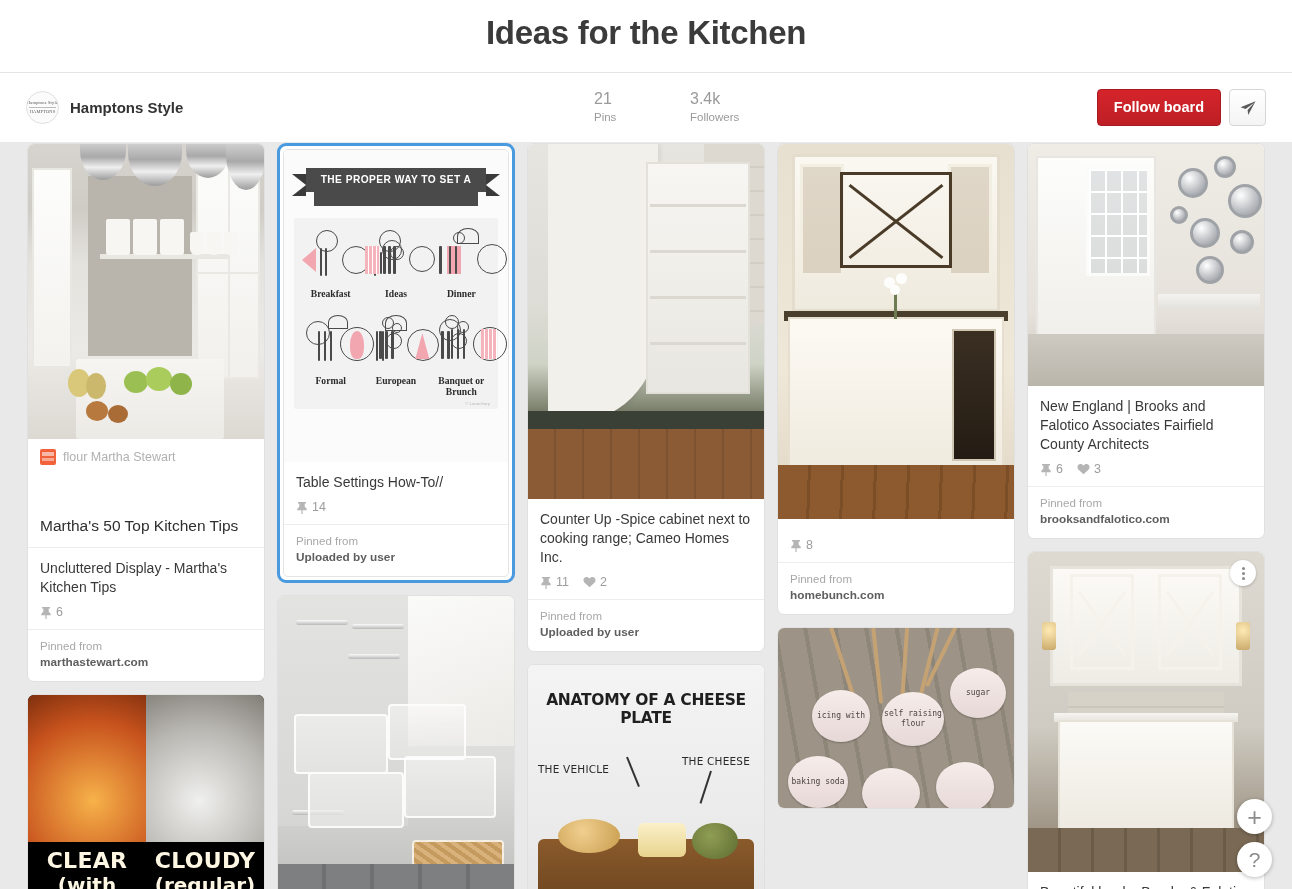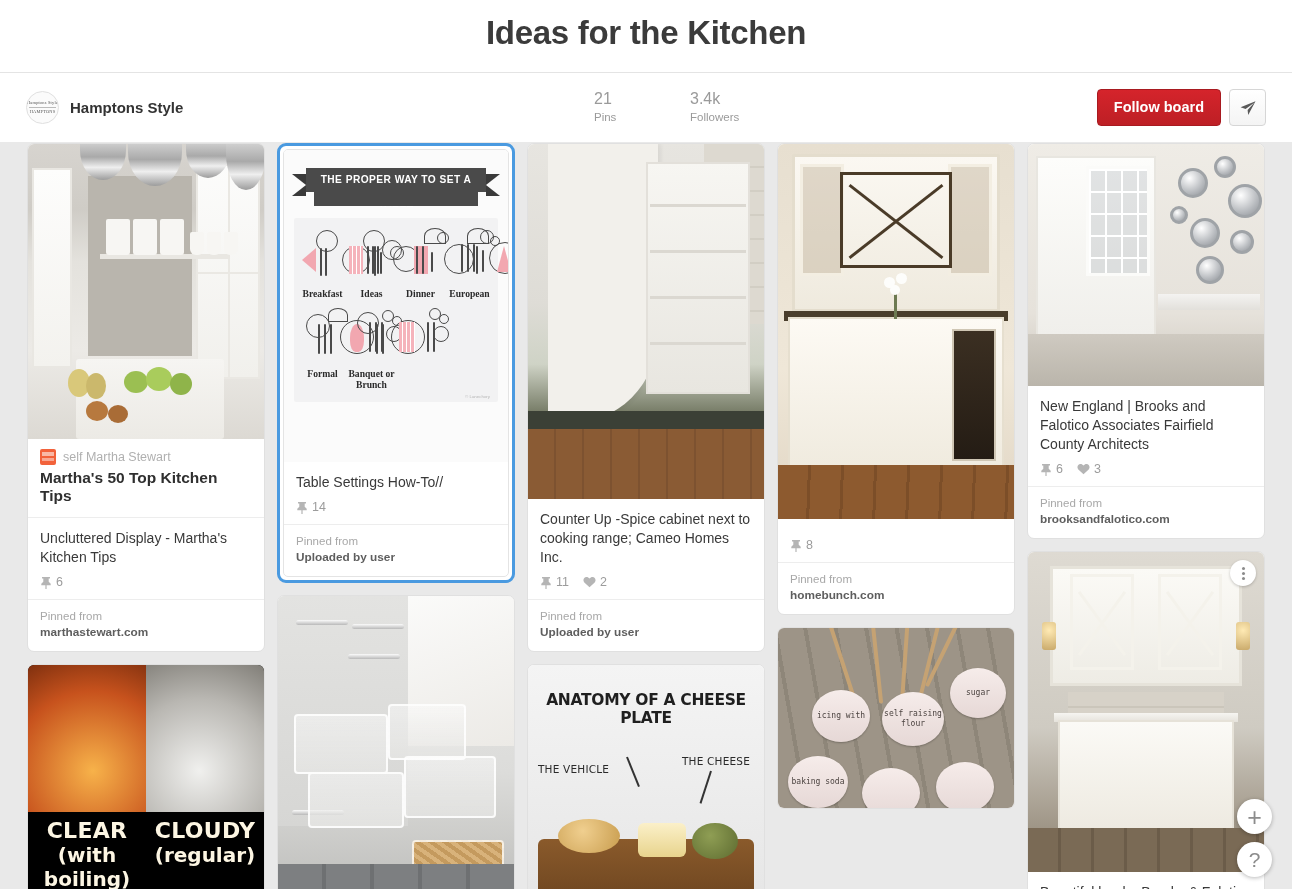--- a/index.html
+++ b/index.html
@@ -100,21 +100,21 @@
   .pin-img { display: block; width: 100%; position: relative; overflow: hidden; }
 
   .attrib { display: flex; align-items: center; gap: 7px; padding: 10px 12px 0 12px; }
   .attrib-ico { width: 16px; height: 16px; border-radius: 2px; flex: none;
                 background: #f2623b; position: relative; overflow:hidden; }
   .attrib-ico::before { content:""; position:absolute; left:2px; top:3px; width:12px; height:4px;
                 background: rgba(255,255,255,.55); }
   .attrib-ico::after { content:""; position:absolute; left:2px; top:9px; width:12px; height:3px;
                 background: rgba(255,255,255,.45); }
   .attrib-text { font-size: 12.5px; color: #b0b0b0; }
-  .pin-heading { font-size: 15.5px; font-weight: bold; color: #2f2f2f; padding: 4px 12px 12px 12px; }
+  .pin-heading { font-size: 15.5px; font-weight: normal; color: #2f2f2f; padding: 4px 12px 12px 12px; margin-top: 48px; }
 
   .pin-body { padding: 11px 12px 10px 12px; border-top: 1px solid #ededed; }
   .pin-body.notop { border-top: none; }
   .pin-desc { font-size: 14px; line-height: 19px; color: #393939; }
   .pin-desc .tag { font-weight: bold; color: #2f2f2f; }
   .counts { display: flex; align-items: center; gap: 14px; margin-top: 8px; }
   .count { display: flex; align-items: center; gap: 4px; font-size: 12.5px; color: #9c9c9c; }
 
   .pin-foot { border-top: 1px solid #ededed; padding: 9px 12px 11px 12px; }
   .foot-lbl { font-size: 11.5px; color: #a8a8a8; line-height: 15px; }
@@ -153,21 +153,21 @@
   .ribbon { position:relative; margin: 4px 8px 0 8px; height:40px; }
   .ribbon-bar { position:absolute; left:14px; right:14px; top:0; height:24px; background:#4a4a4a;
      color:#fff; font-size:10.2px; font-weight:bold; letter-spacing:.45px; text-align:center; line-height:24px;
      font-family:"Liberation Sans", sans-serif; }
   .ribbon-bar2 { position:absolute; left:22px; right:22px; top:24px; height:14px; background:#4a4a4a; }
   .ribbon-tail-l { position:absolute; left:0; top:6px; width:0;height:0;
      border-top:11px solid #3a3a3a; border-bottom:11px solid #3a3a3a; border-left:14px solid transparent; }
   .ribbon-tail-r { position:absolute; right:0; top:6px; width:0;height:0;
      border-top:11px solid #3a3a3a; border-bottom:11px solid #3a3a3a; border-right:14px solid transparent; }
   .setting-grid { margin: 10px 10px 0 10px; background:#f2f2f3; border-radius:2px; padding:10px 4px 12px 4px;
-     display:grid; grid-template-columns: 1fr 1fr 1fr 1fr; gap: 9px 0; position:relative; }
+     display:grid; grid-template-columns: 1fr 1fr 1fr; gap: 16px 0; position:relative; }
   .setting { text-align:center; }
   .setting-art { height:58px; position:relative; }
   .setting-label { font-family:"Liberation Serif", serif; font-weight:bold; font-size:9.6px; color:#2b2b2b; margin-top:2px; }
   .plate { position:absolute; border:1.6px solid #4a4a4a; border-radius:50%; background:transparent; }
   .napkin { position:absolute; background:#f2a7b0; }
   .util { position:absolute; width:2.4px; background:#4a4a4a; border-radius:1px; }
   .credit { position:absolute; right:8px; bottom:3px; font-size:4.4px; color:#b7b7b7; }
 
   .img-spice { height: 355px; position:relative; overflow:hidden;
      background: linear-gradient(#e7e5e0,#dedcd6 45%, #cfd3c6 62%, #5a6048 80%, #2d2f27); }
@@ -359,21 +359,21 @@
           <div class="fruit" style="left:40px;bottom:42px;width:22px;height:28px;background:#d9c87a"></div>
           <div class="fruit" style="left:58px;bottom:40px;width:20px;height:26px;background:#cbb86c"></div>
           <div class="fruit" style="left:96px;bottom:46px;width:24px;height:22px;background:#9bbf52"></div>
           <div class="fruit" style="left:118px;bottom:48px;width:26px;height:24px;background:#a9cc5c"></div>
           <div class="fruit" style="left:142px;bottom:44px;width:22px;height:22px;background:#8fb44a"></div>
           <div class="fruit" style="left:58px;bottom:18px;width:22px;height:20px;background:#b7793e"></div>
           <div class="fruit" style="left:80px;bottom:16px;width:20px;height:18px;background:#a96c36"></div>
         </div>
         <div class="attrib">
           <span class="attrib-ico"></span>
-          <span class="attrib-text">self Martha Stewart</span>
+          <span class="attrib-text">flour Martha Stewart</span>
         </div>
         <div class="pin-heading">Martha's 50 Top Kitchen Tips</div>
         <div class="pin-body">
           <div class="pin-desc">Uncluttered Display - Martha's Kitchen Tips</div>
           <div class="counts">
             <span class="count">
               <svg width="12" height="13" viewBox="0 0 12 13">
                 <path d="M2 1h8v1.6H8.7v3.1l2 2.1v1.4H6.6V13H5.4V9.2H1.3V7.8l2-2.1V2.6H2z" fill="#b5b5b5"></path>
               </svg>
               <span>6</span>
@@ -454,50 +454,50 @@
                   <div class="napkin" style="left:18px;top:18px;width:14px;height:28px"></div>
                   <div class="util" style="left:20px;top:18px;height:28px"></div>
                   <div class="util" style="left:26px;top:18px;height:28px"></div>
                   <div class="util" style="left:80px;top:18px;height:28px"></div>
                   <div class="util" style="left:86px;top:22px;height:22px"></div>
                 </div>
                 <div class="setting-label">Dinner</div>
               </div>
               <div class="setting">
                 <div class="setting-art">
-                  <div class="plate" style="left:22px;top:0;width:22px;height:16px;border-radius:50% 50% 0 0"></div>
-                  <div class="plate" style="left:44px;top:14px;width:32px;height:32px"></div>
-                  <div class="plate" style="left:82px;top:0;width:14px;height:14px"></div>
-                  <div class="plate" style="left:94px;top:6px;width:12px;height:12px"></div>
-                  <div class="plate" style="left:88px;top:18px;width:16px;height:16px"></div>
-                  <div class="napkin" style="left:52px;top:18px;width:14px;height:26px;clip-path:polygon(50% 0,100% 100%,0 100%)"></div>
-                  <div class="util" style="left:16px;top:16px;height:28px"></div>
-                  <div class="util" style="left:22px;top:16px;height:28px"></div>
-                  <div class="util" style="left:28px;top:16px;height:28px"></div>
-                  <div class="util" style="left:78px;top:16px;height:28px"></div>
-                  <div class="util" style="left:84px;top:16px;height:28px"></div>
-                </div>
-                <div class="setting-label">European</div>
-              </div>
-              <div class="setting">
-                <div class="setting-art">
                   <div class="plate" style="left:8px;top:6px;width:24px;height:24px"></div>
                   <div class="plate" style="left:30px;top:0;width:20px;height:14px;border-radius:50% 50% 0 0"></div>
                   <div class="plate" style="left:42px;top:12px;width:34px;height:34px"></div>
                   <div class="plate" style="left:84px;top:2px;width:12px;height:12px"></div>
                   <div class="plate" style="left:94px;top:8px;width:10px;height:10px"></div>
                   <div class="plate" style="left:88px;top:18px;width:16px;height:16px"></div>
                   <div class="napkin" style="left:52px;top:16px;width:14px;height:28px;border-radius:50% 50% 40% 40%"></div>
                   <div class="util" style="left:20px;top:16px;height:30px"></div>
                   <div class="util" style="left:26px;top:16px;height:30px"></div>
                   <div class="util" style="left:32px;top:16px;height:30px"></div>
                   <div class="util" style="left:78px;top:16px;height:30px"></div>
                   <div class="util" style="left:84px;top:16px;height:30px"></div>
                 </div>
                 <div class="setting-label">Formal</div>
+              </div>
+              <div class="setting">
+                <div class="setting-art">
+                  <div class="plate" style="left:22px;top:0;width:22px;height:16px;border-radius:50% 50% 0 0"></div>
+                  <div class="plate" style="left:44px;top:14px;width:32px;height:32px"></div>
+                  <div class="plate" style="left:82px;top:0;width:14px;height:14px"></div>
+                  <div class="plate" style="left:94px;top:6px;width:12px;height:12px"></div>
+                  <div class="plate" style="left:88px;top:18px;width:16px;height:16px"></div>
+                  <div class="napkin" style="left:52px;top:18px;width:14px;height:26px;clip-path:polygon(50% 0,100% 100%,0 100%)"></div>
+                  <div class="util" style="left:16px;top:16px;height:28px"></div>
+                  <div class="util" style="left:22px;top:16px;height:28px"></div>
+                  <div class="util" style="left:28px;top:16px;height:28px"></div>
+                  <div class="util" style="left:78px;top:16px;height:28px"></div>
+                  <div class="util" style="left:84px;top:16px;height:28px"></div>
+                </div>
+                <div class="setting-label">European</div>
               </div>
               <div class="setting">
                 <div class="setting-art">
                   <div class="plate" style="left:10px;top:4px;width:22px;height:22px"></div>
                   <div class="plate" style="left:44px;top:12px;width:34px;height:34px"></div>
                   <div class="plate" style="left:82px;top:0;width:12px;height:12px"></div>
                   <div class="plate" style="left:92px;top:6px;width:10px;height:10px"></div>
                   <div class="plate" style="left:86px;top:18px;width:16px;height:16px"></div>
                   <div class="napkin" style="left:52px;top:14px;width:16px;height:30px;background:repeating-linear-gradient(90deg,#f5b3bb 0 3px,#fff 3px 4px),repeating-linear-gradient(#f5b3bb 0 3px,#fff 3px 4px)"></div>
                   <div class="util" style="left:22px;top:14px;height:30px"></div>

